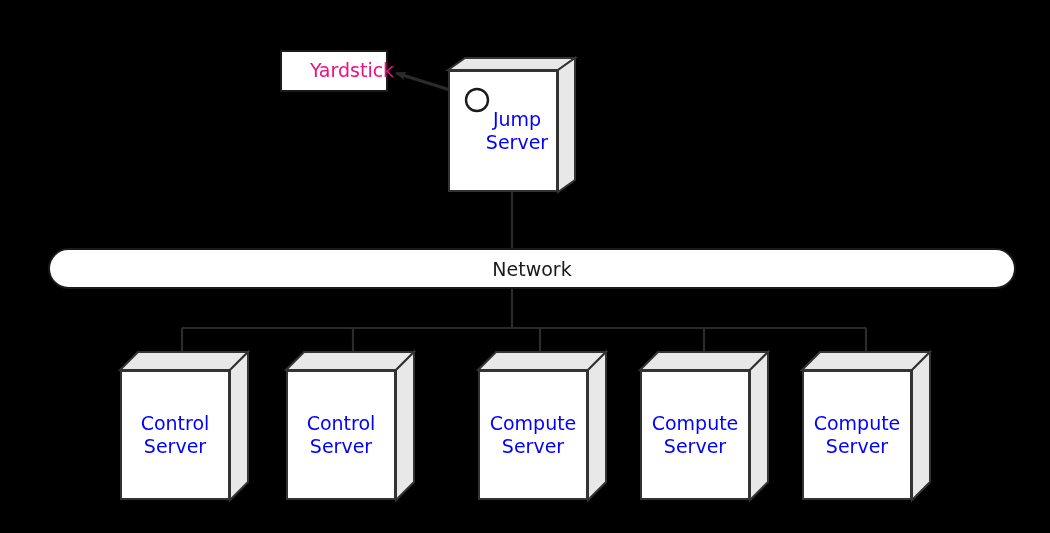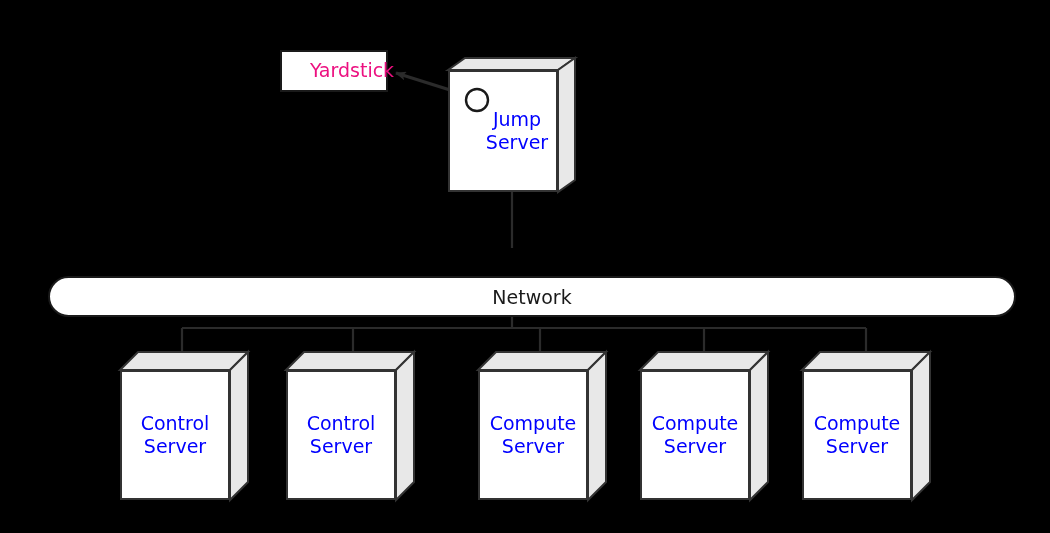--- a/index.html
+++ b/index.html
@@ -79,21 +79,20 @@
   .bus-bar {
     position: absolute;
     background: #ffffff;
     border: 2px solid #1a1a1a;
     box-sizing: border-box;
     border-radius: 22px;
     display: flex;
     align-items: center;
     justify-content: center;
     z-index: 4;
-    margin-top: 28px;
   }
   .bus-bar .lbl {
     color: #1a1a1a;
     font-size: 19px;
     white-space: nowrap;
   }
 </style>
 </head>
 <body>
 

